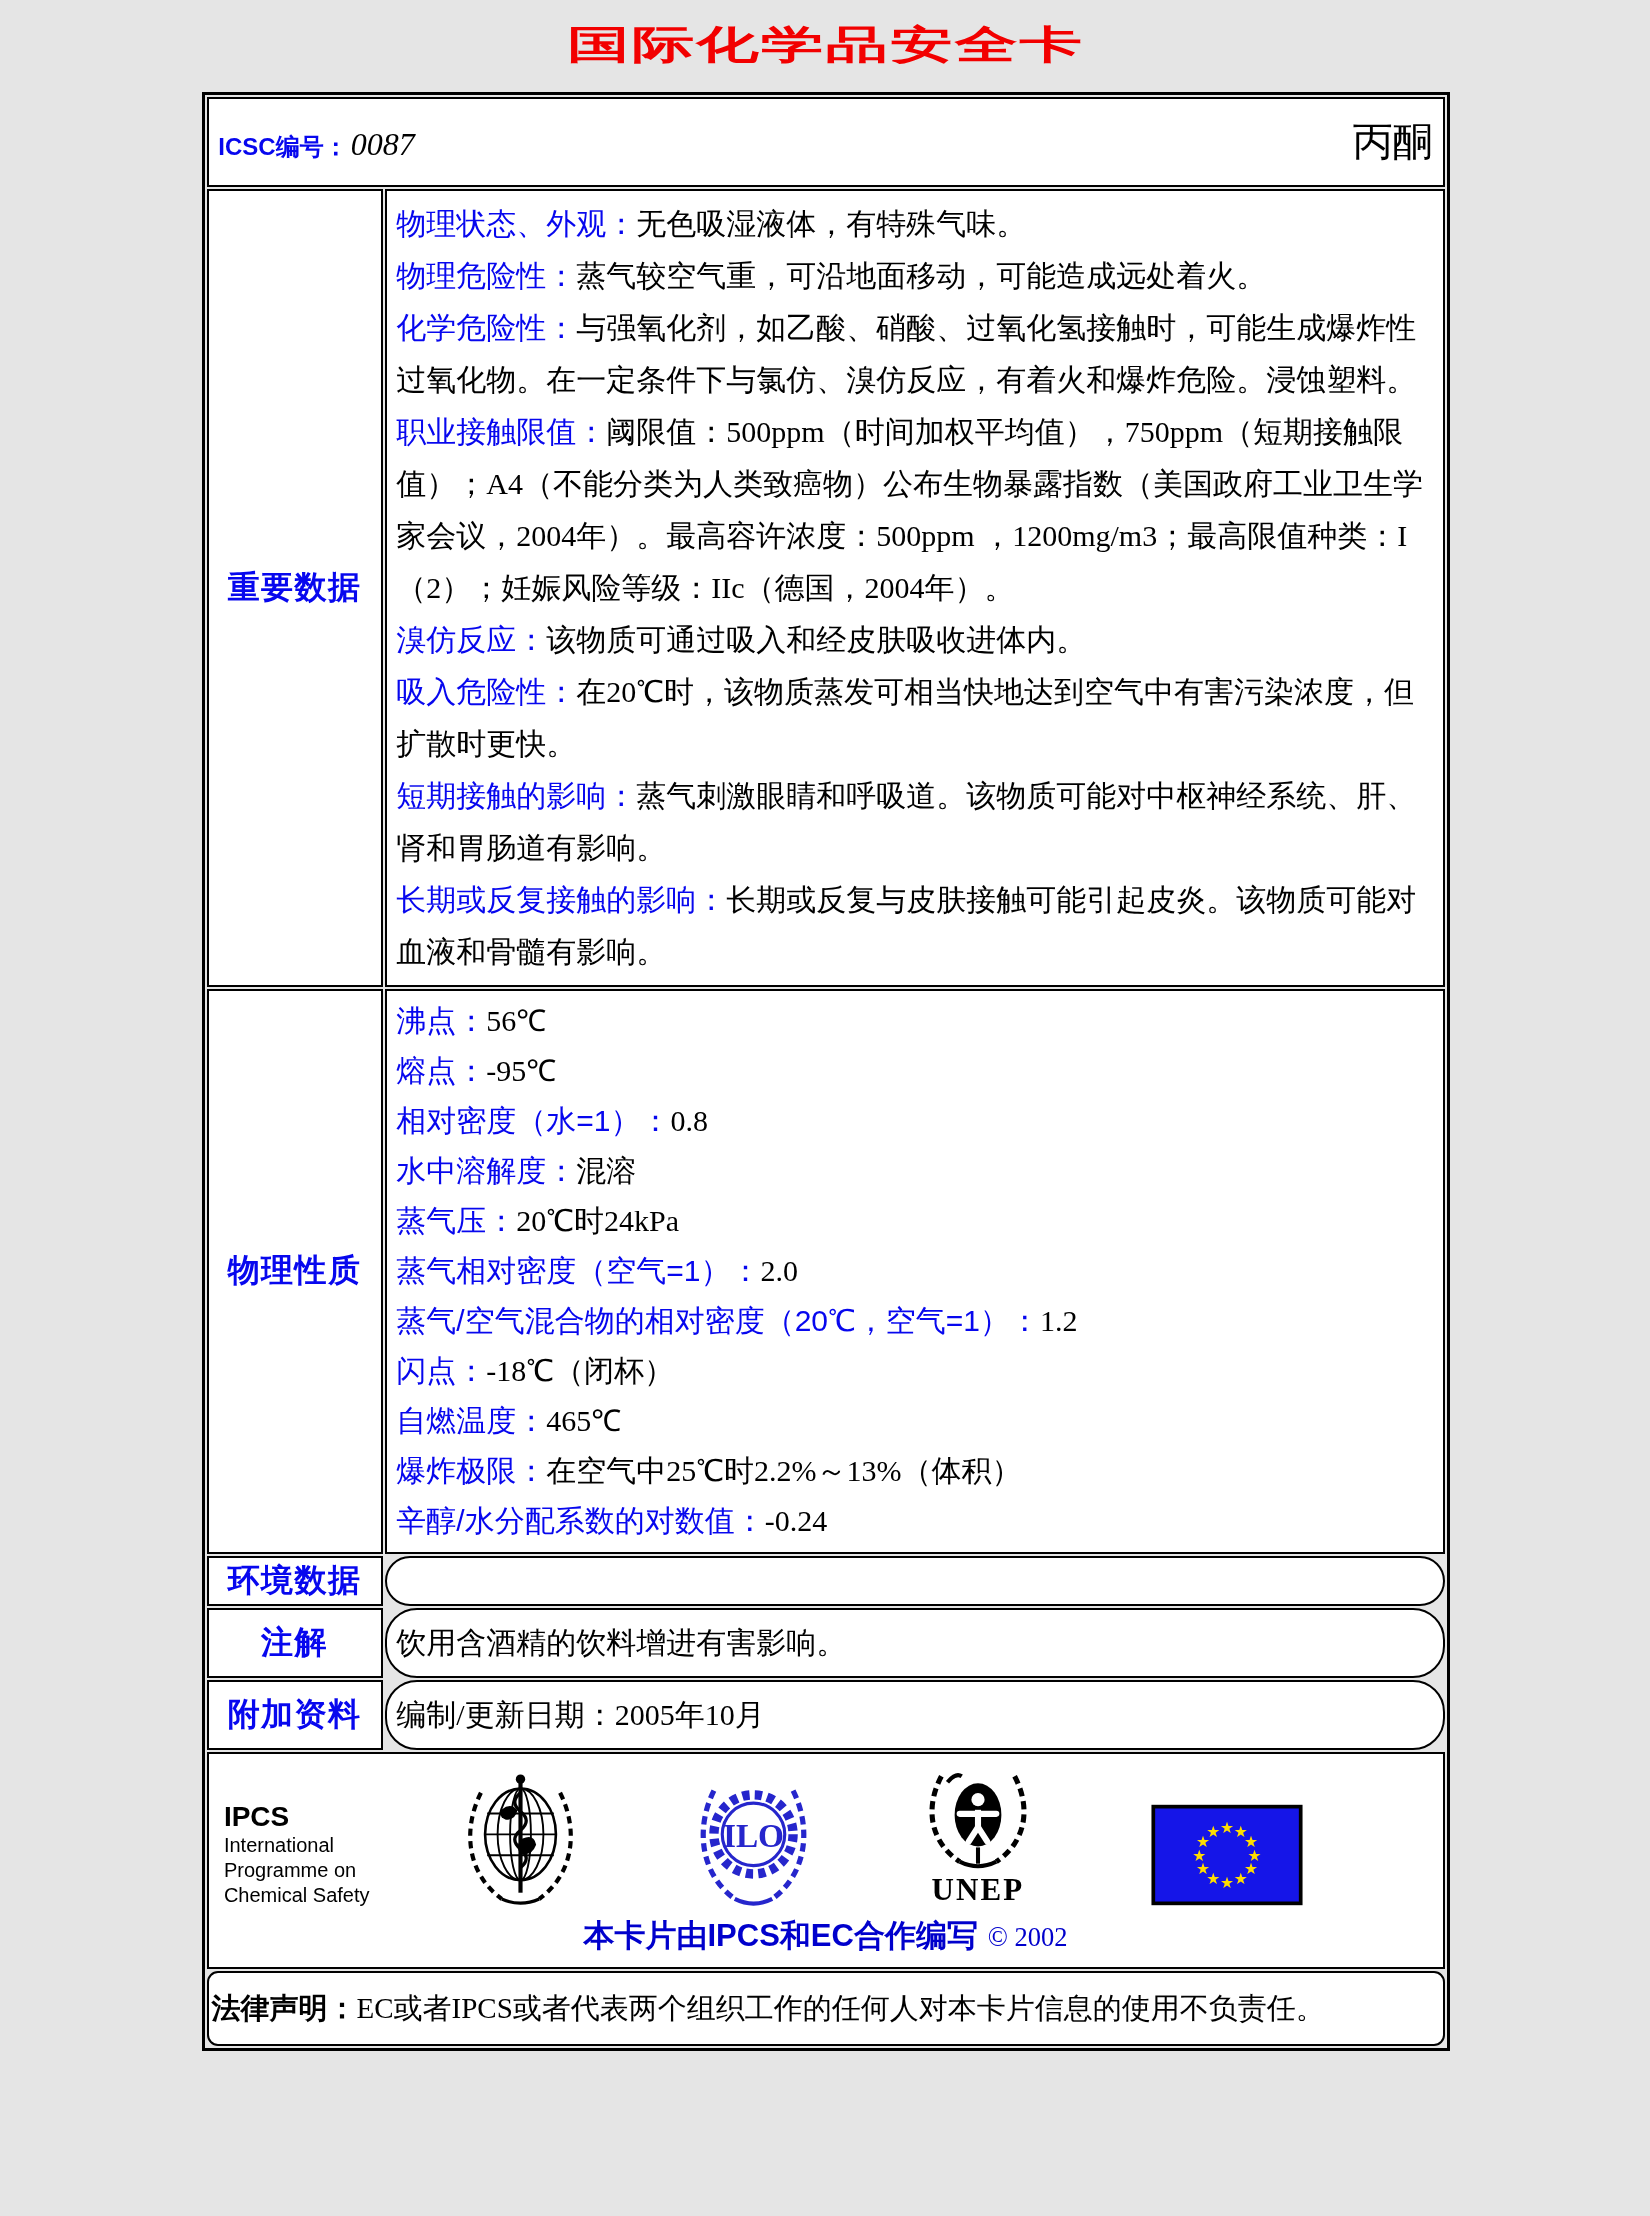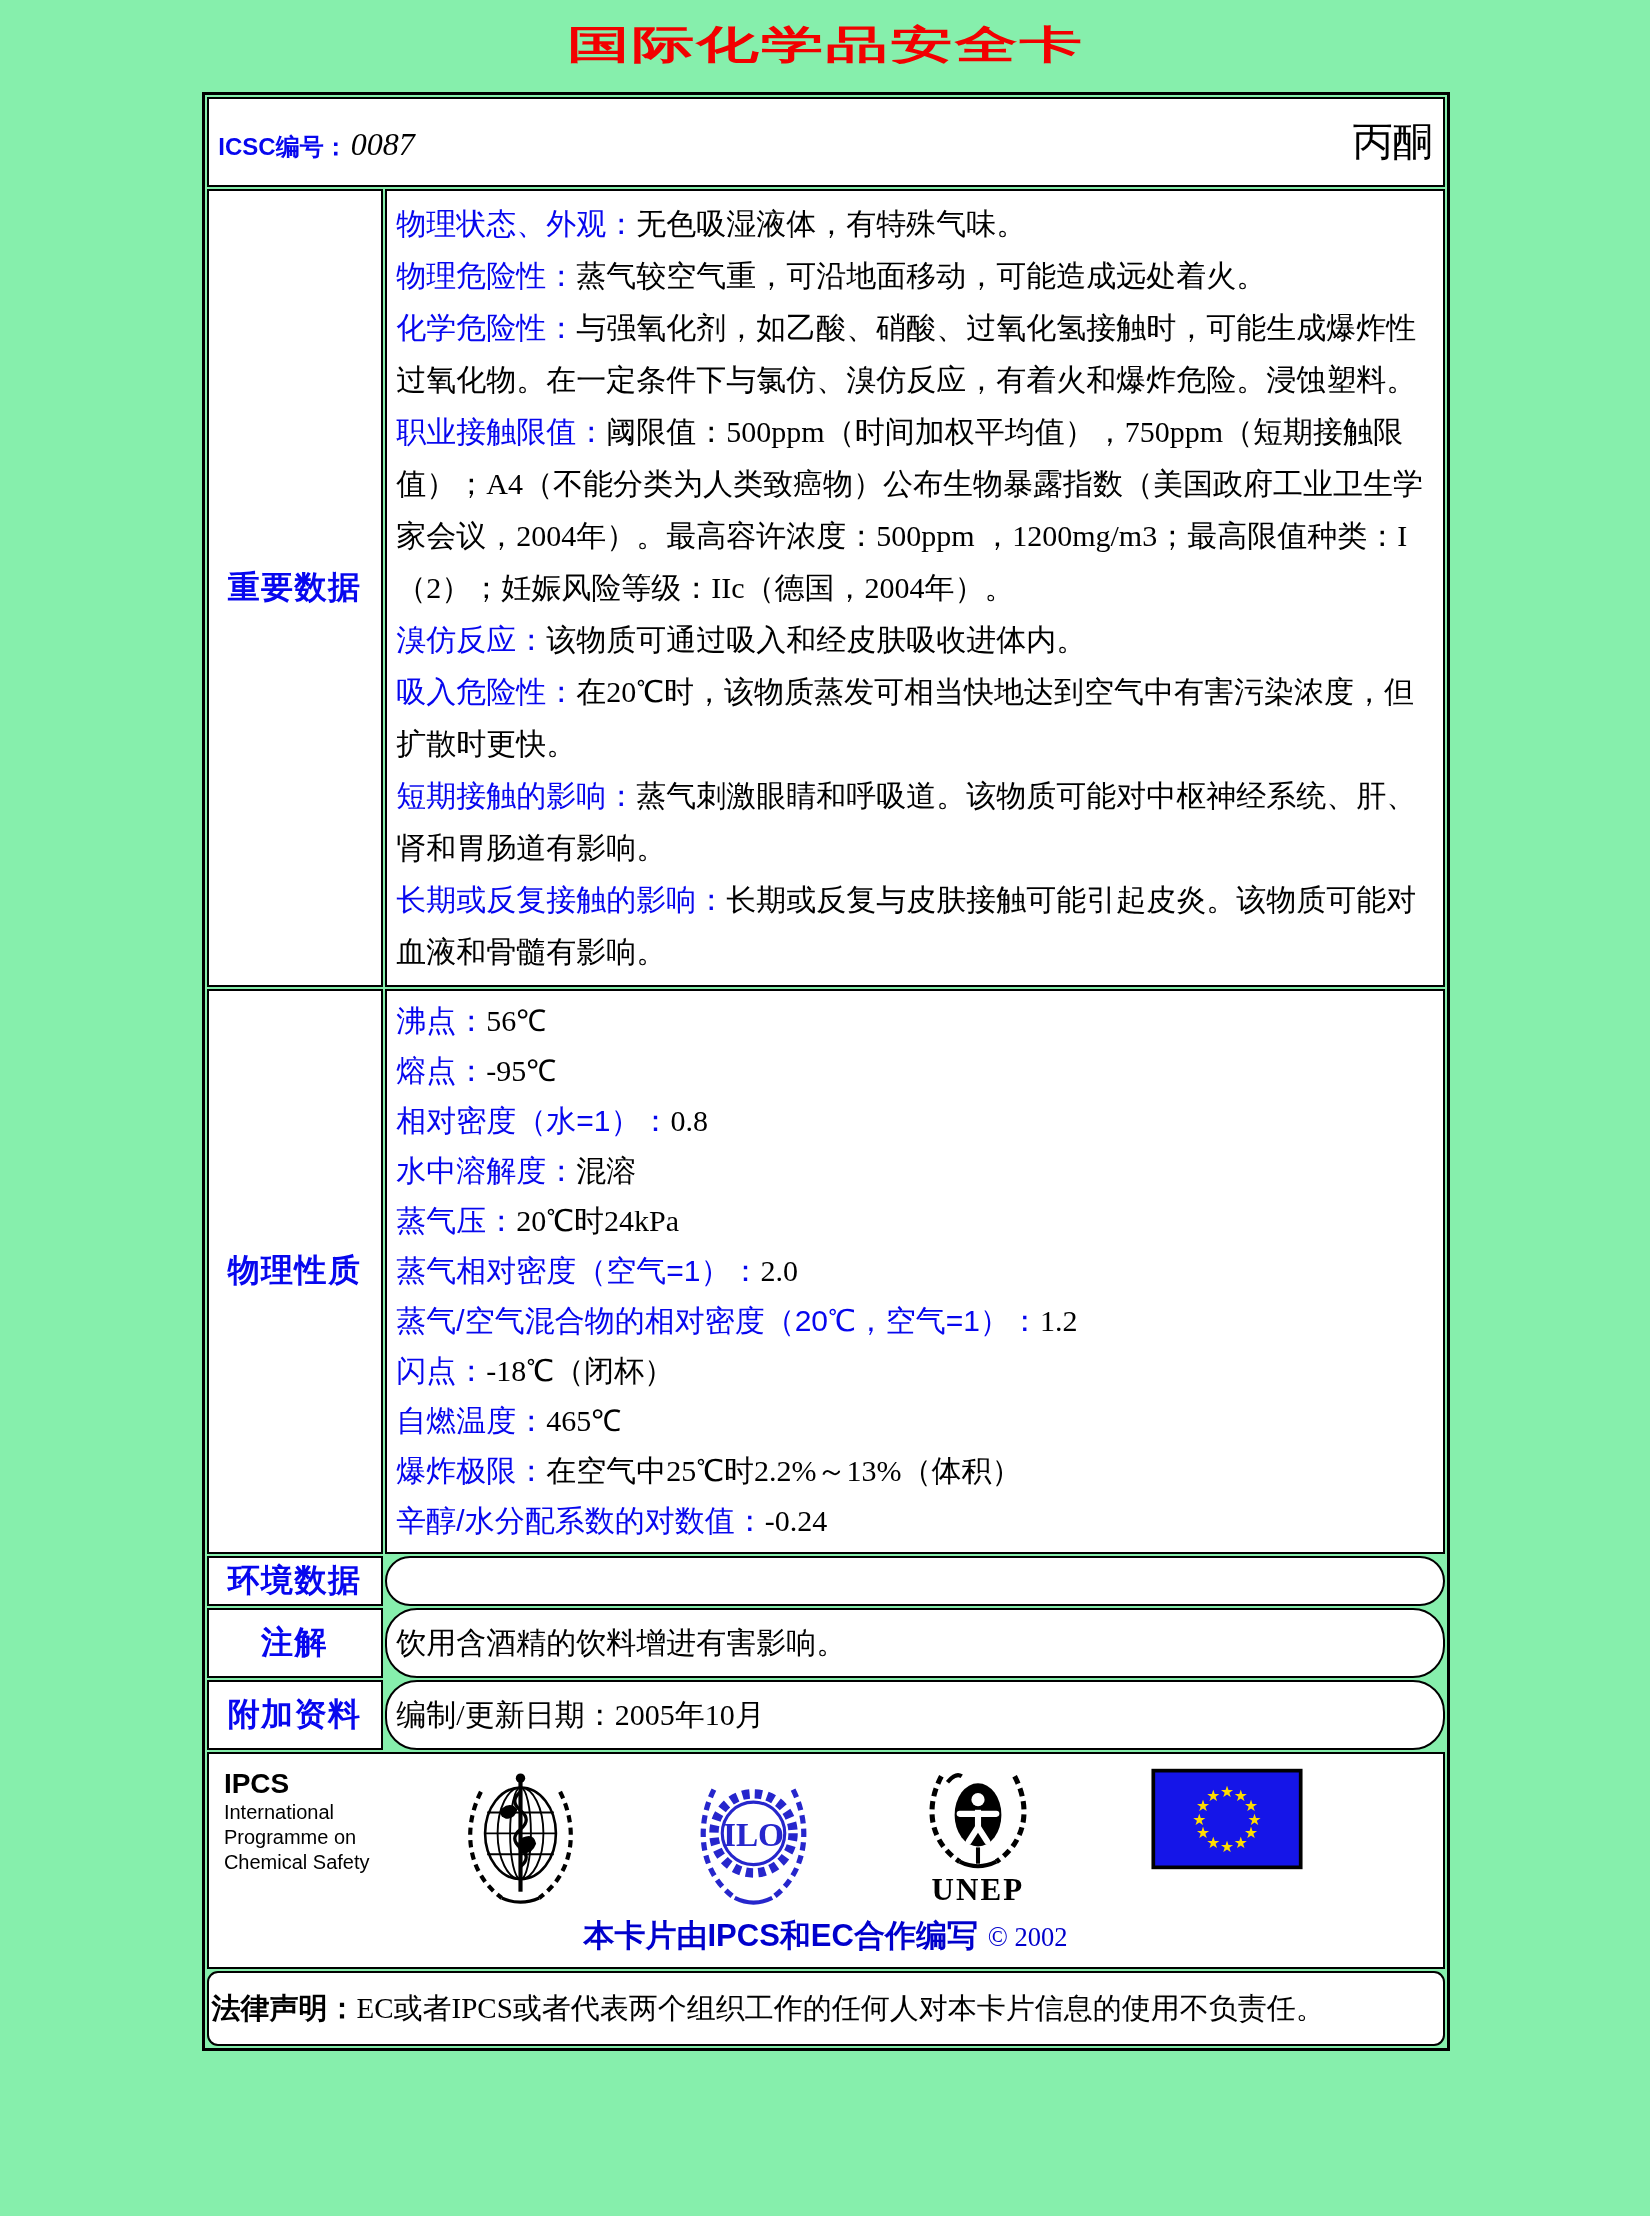--- a/index.html
+++ b/index.html
@@ -1,17 +1,17 @@
 <!DOCTYPE html>
 <html style="--title_red: #f20000; --label_blue: #0707ee; --caption_blue: #0000cc; --ilo_blue: #2626cc; --eu_blue: #1515e8; --star_yellow: #ffdd00;font-size:11px"><head>
 <meta charset="utf-8">
 <style>
   html,body { margin:0; padding:0; background:#ffffff; }
   .page {
-    width:1651px; min-height:2216px; background:#86efac; position:relative;
+    width:1651px; min-height:2216px; background:#e5e5e5; position:relative;
     font-family:"Liberation Serif", serif; color:#000;
   }
   
   .doc-title { text-align:center; padding-top:18px; height:60px; }
   .doc-title span {
     display:inline-block;
     font-family:"Liberation Sans", sans-serif;
     font-weight:bold; font-size:39px;
     color:var(--title_red,#f20000);
     transform:scaleX(1.6); transform-origin:center;
@@ -45,21 +45,21 @@
   tr.phys-row .content-cell { line-height:50px; padding:5.6px 9.8px; }
   .item-label {
     color:var(--label_blue,#0707ee);
     font-family:"Liberation Sans",sans-serif; font-weight:normal;
   }
   .env-content { min-height:38px; }
   .single-line { font-size:30px;border-radius:32px; }
 
   
   .logos-cell { padding:14px 8.4px 9.8px 8.4px; }
-  .logo-strip { display:flex; align-items:flex-start; }
+  .logo-strip { display:flex; align-items:flex-end; }
   .ipcs-block { margin-left:7px; width:178px; font-family:"Liberation Sans",sans-serif; }
   .ipcs-title { font-size:28px; font-weight:bold; line-height:32px; }
   .ipcs-line  { font-size:20px; line-height:25px; }
   .who-logo  { margin-left:56px; }
   .ilo-logo  { margin-left:108px; }
   .unep-block{ margin-left:101px; text-align:center; }
   .unep-label{ font-family:"Liberation Serif",serif; font-weight:bold; font-size:31px; letter-spacing:2.1px; margin-top:-5.6px; }
   .eu-flag   { margin-left:112px; }
   .caption-row { text-align:center; margin-top:7px; }
   .caption {

